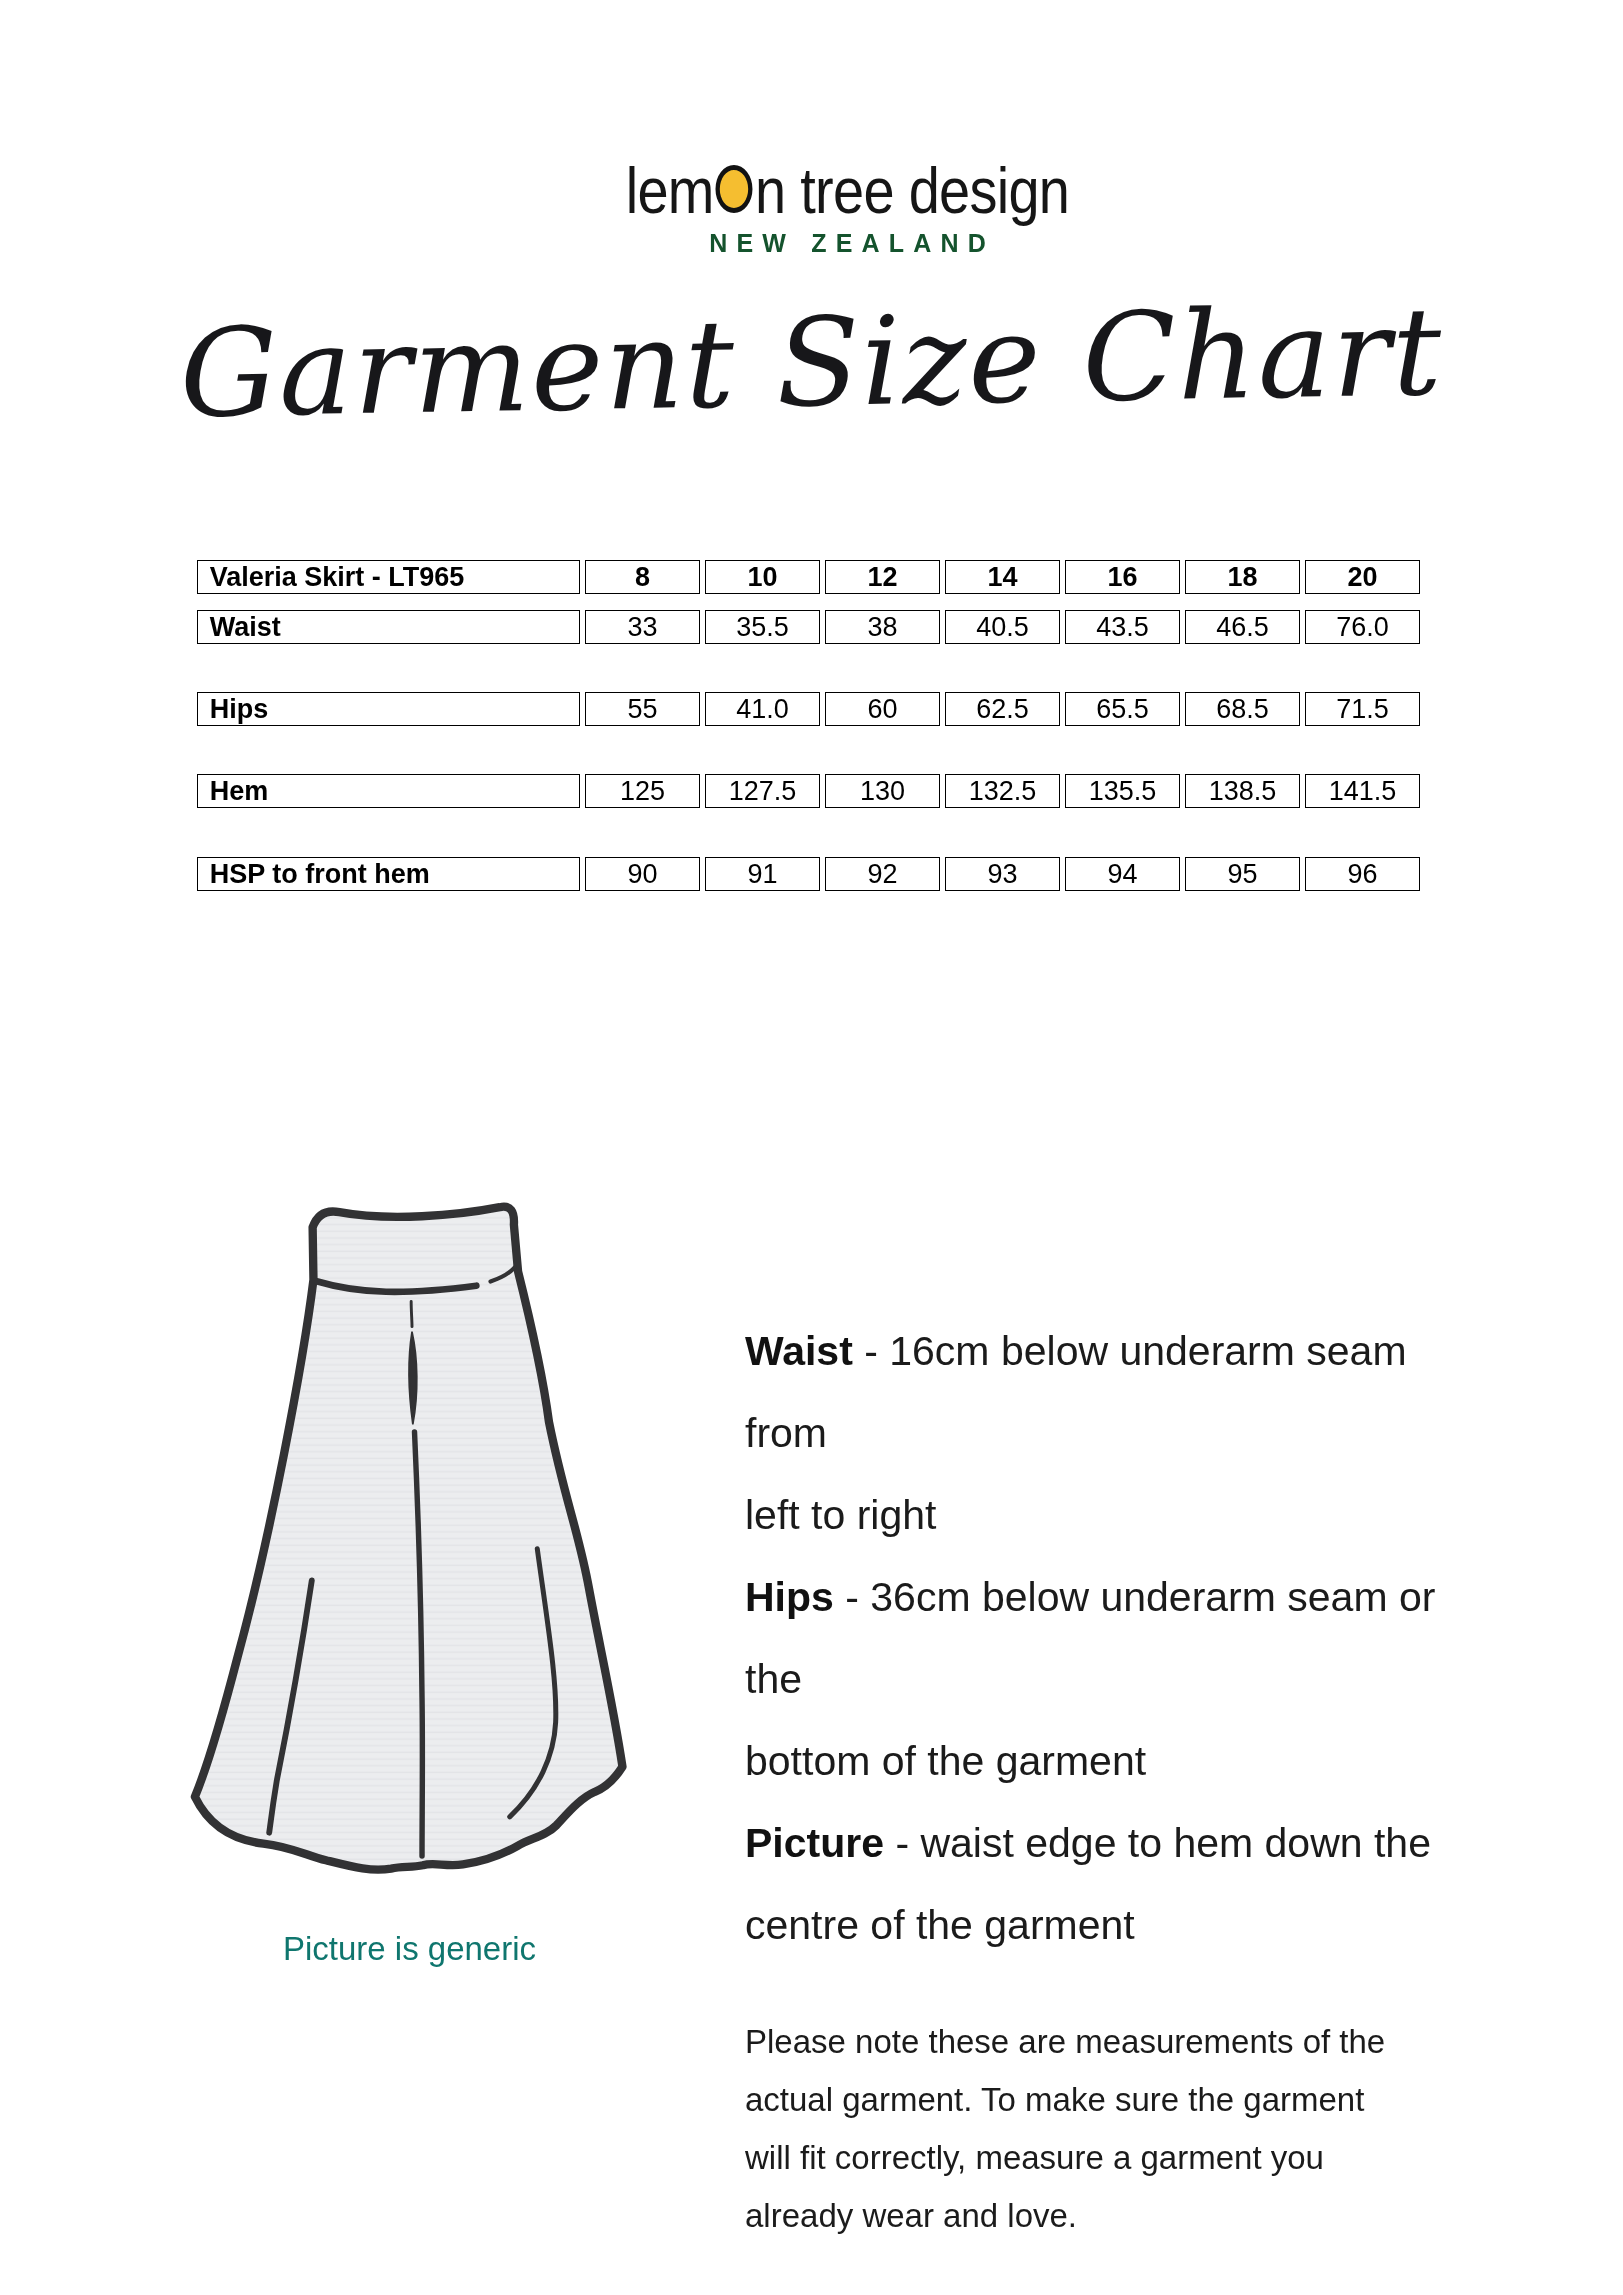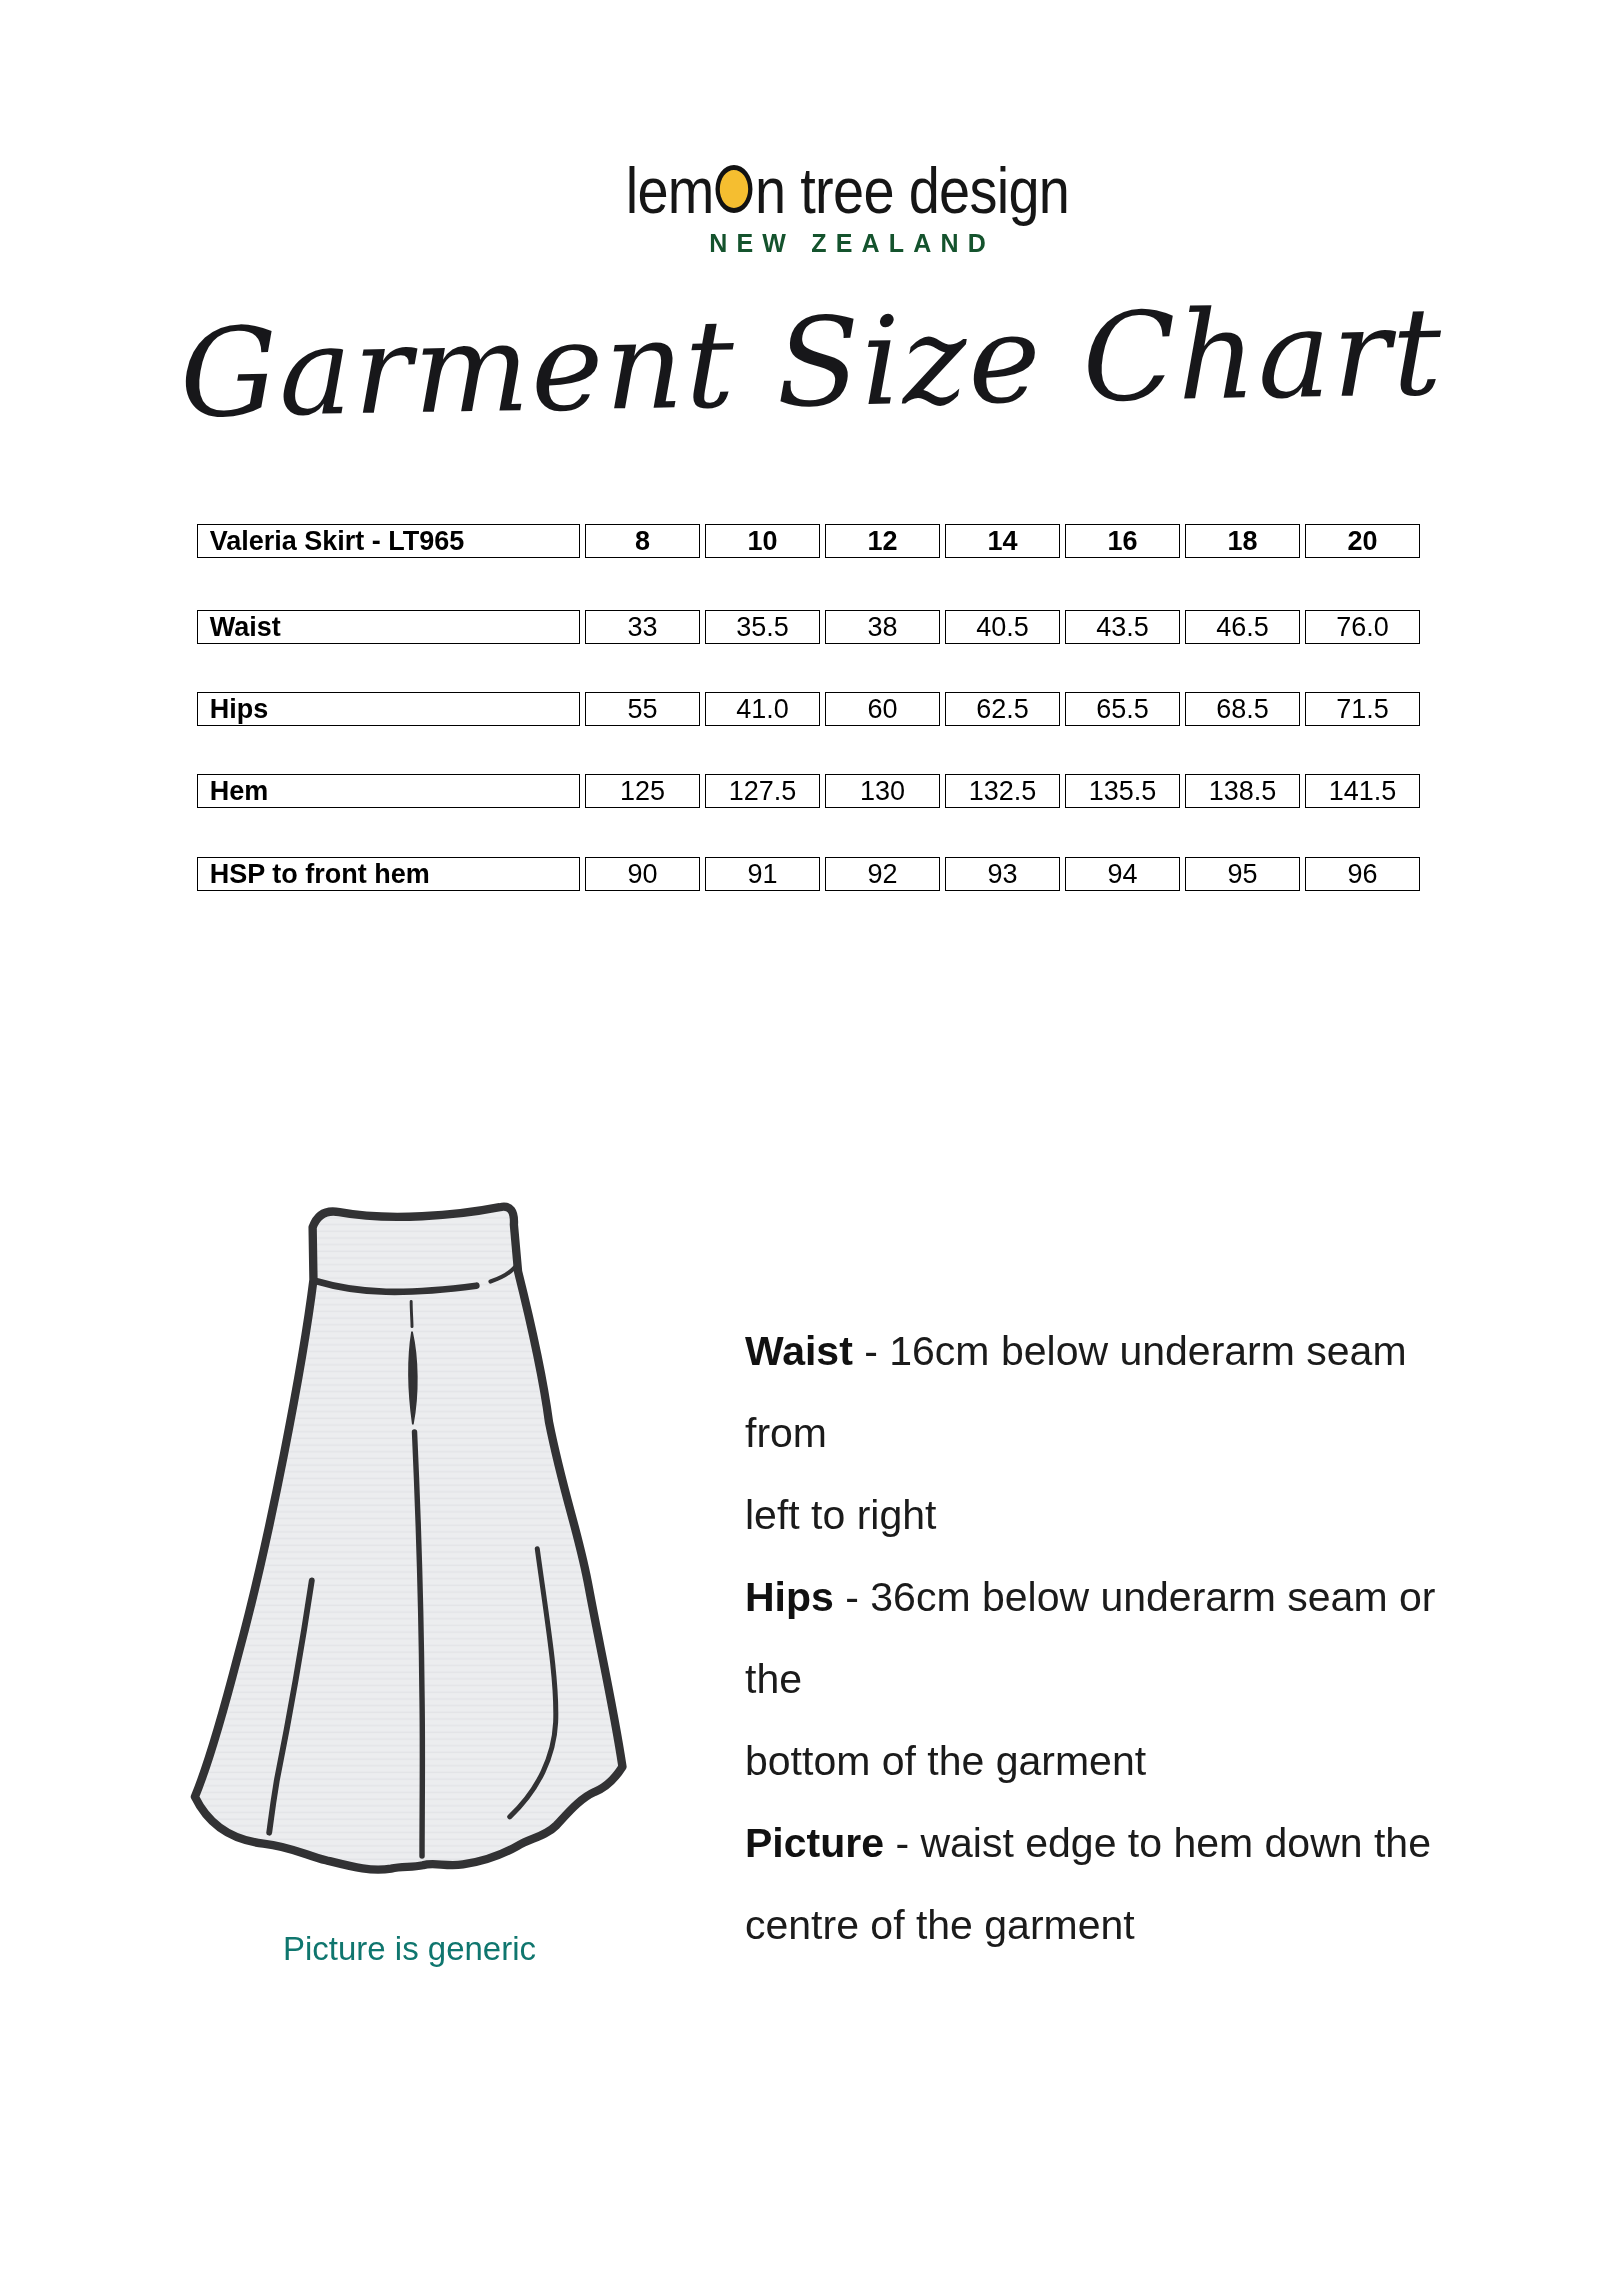--- a/index.html
+++ b/index.html
@@ -47,21 +47,21 @@
 <div class="page">
 
   <header class="logo">
     <div class="logo-line1"><span>lem</span><span class="lemon-o"></span><span>n tree design</span></div>
     <div class="logo-sub">NEW ZEALAND</div>
   </header>
 
   <h1 class="script-title">Garment Size Chart</h1>
 
   <section id="tables">
-      <table class="szrow hdr" style="top: 524px;">
+      <table class="szrow hdr" style="top: 560px;">
         <tbody>
           <tr>
             <td class="lbl">Valeria Skirt - LT965</td>
             <td class="val">8</td>
             <td class="val">10</td>
             <td class="val">12</td>
             <td class="val">14</td>
             <td class="val">16</td>
             <td class="val">18</td>
             <td class="val">20</td>
@@ -170,16 +170,20 @@
   </figure>
   <figcaption class="skirt-caption">Picture is generic</figcaption>
 
   <section class="howto">
     <div class="defs" id="defs"><b>Waist</b><span> - 16cm below underarm seam from
 left to right
 </span><b>Hips</b><span> - 36cm below underarm seam or the
 bottom of the garment
 </span><b>Picture</b><span> - waist edge to hem down the
 centre of the garment</span></div>
+    <p class="note">Please note these are measurements of the
+actual garment. To make sure the garment
+will fit correctly, measure a garment you
+already wear and love.</p>
   </section>
 
 </div>
 
 
 </body></html>

